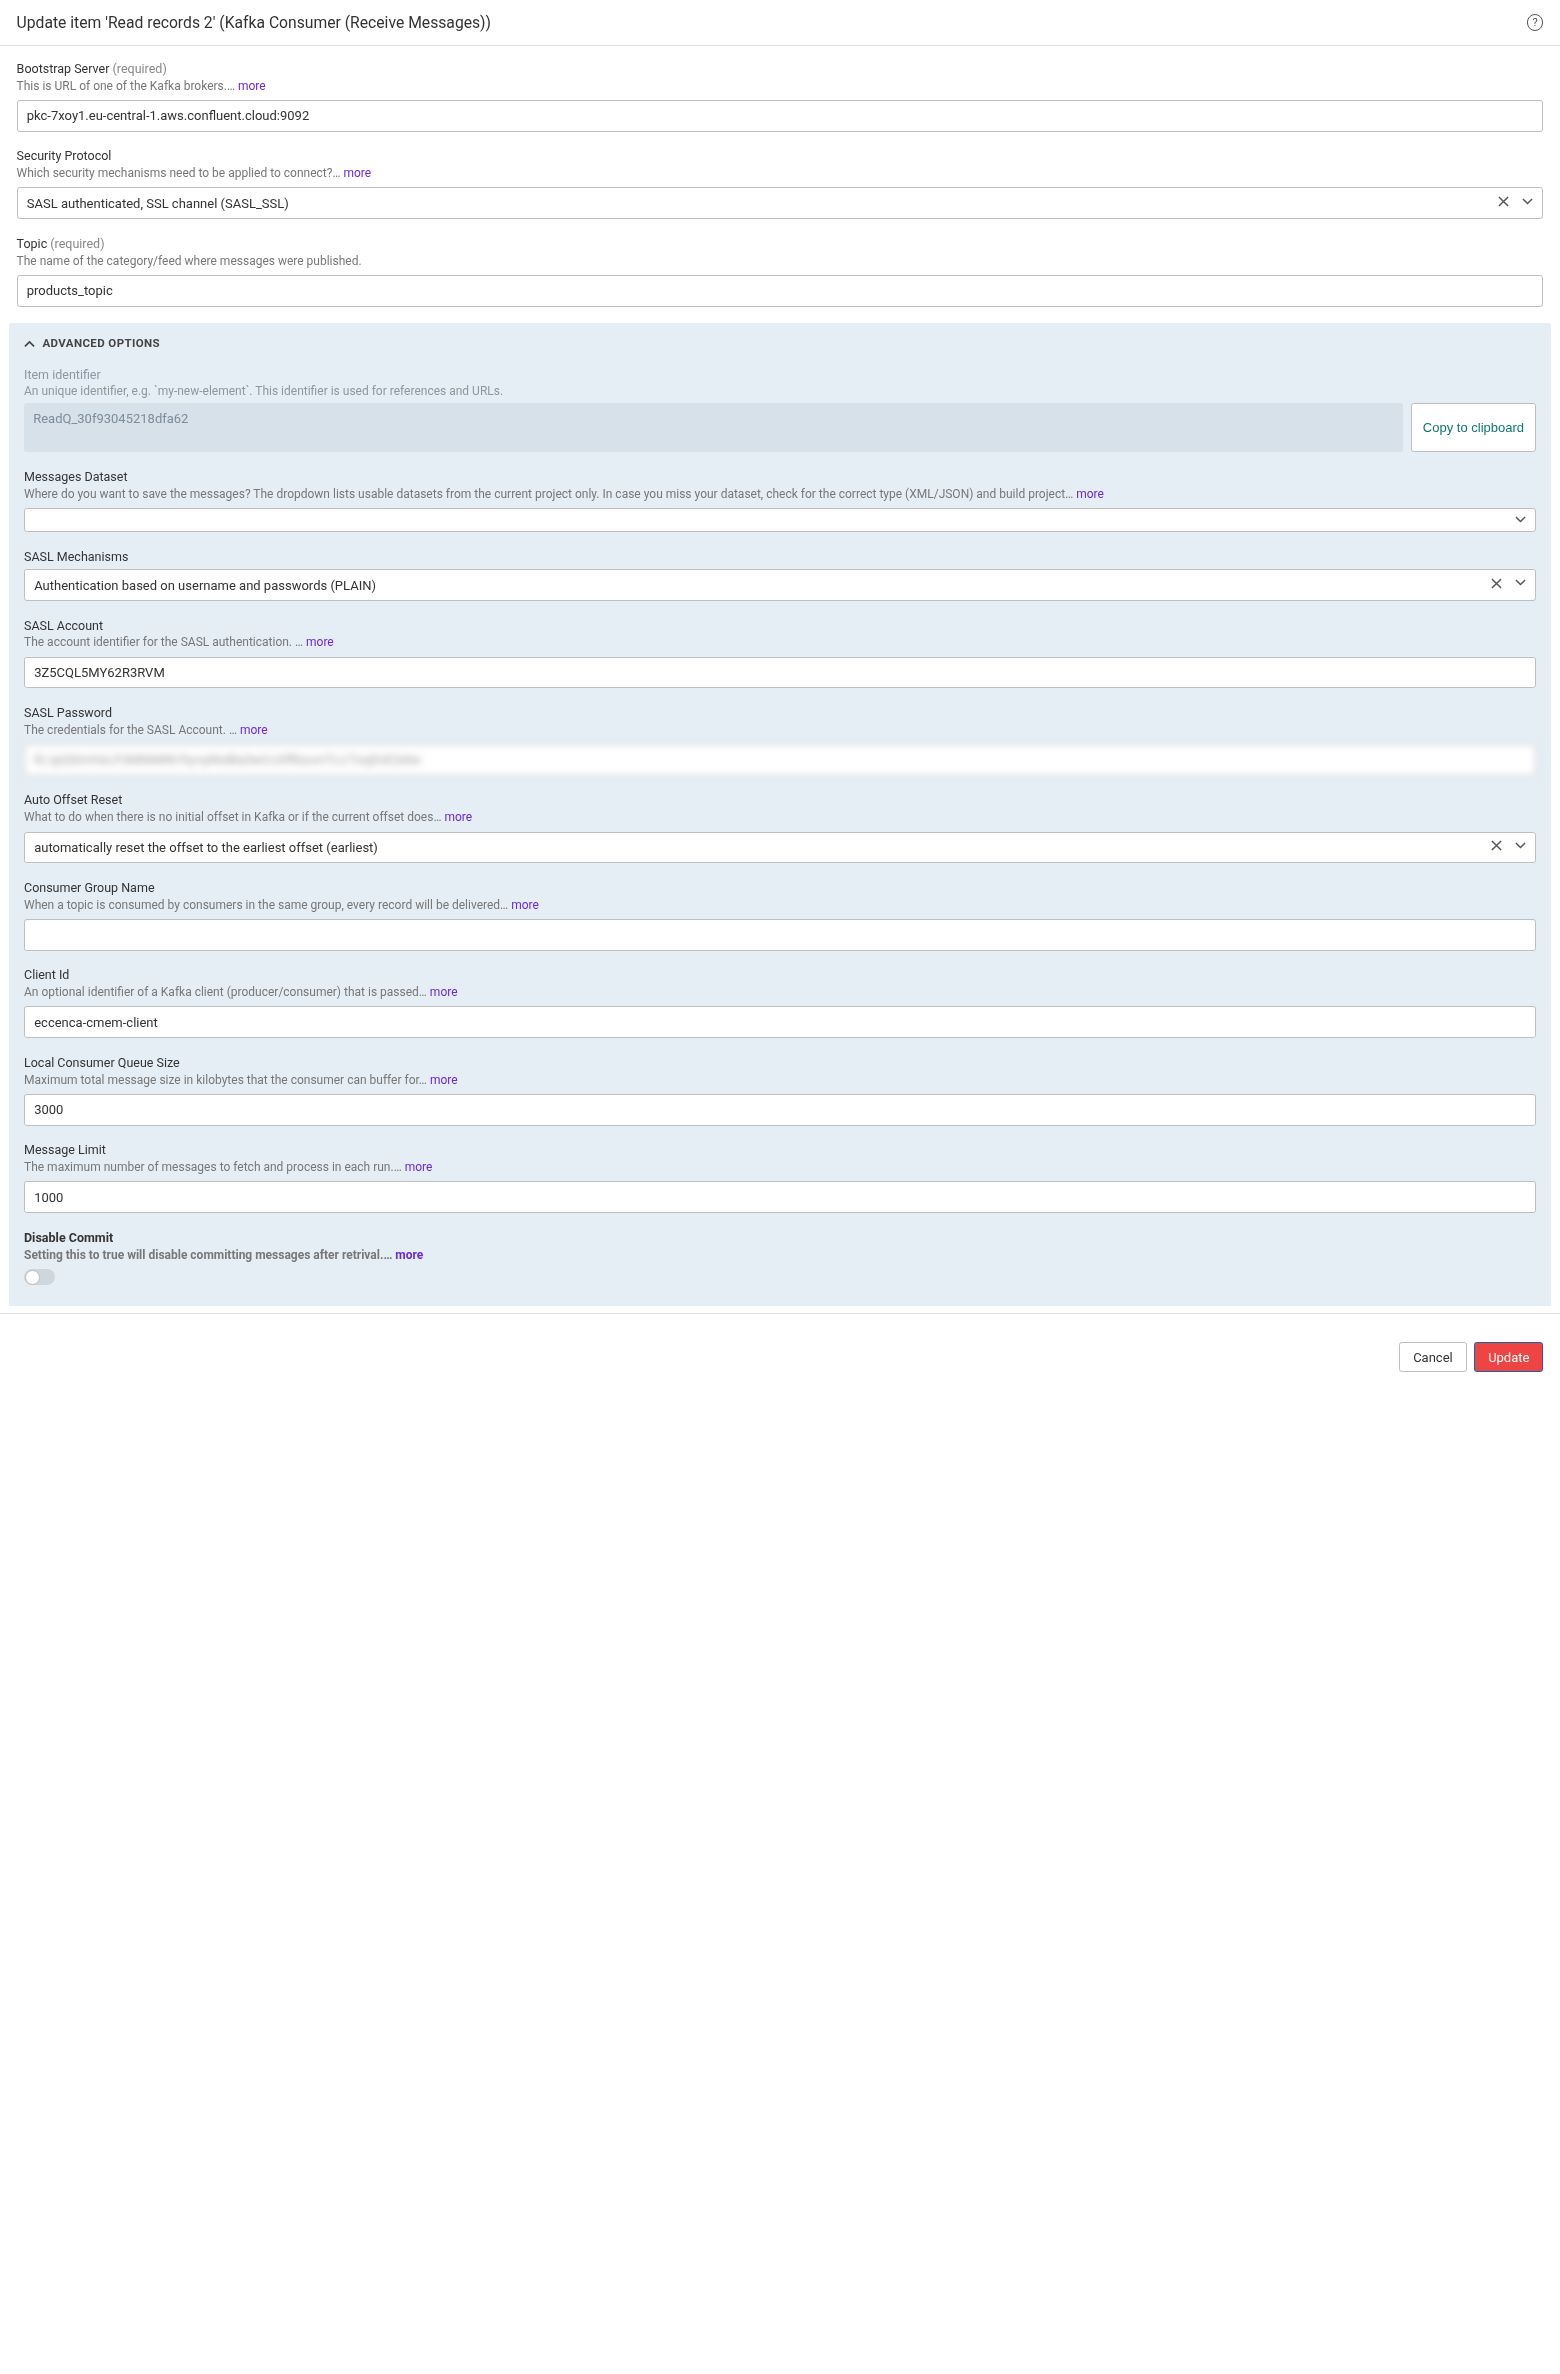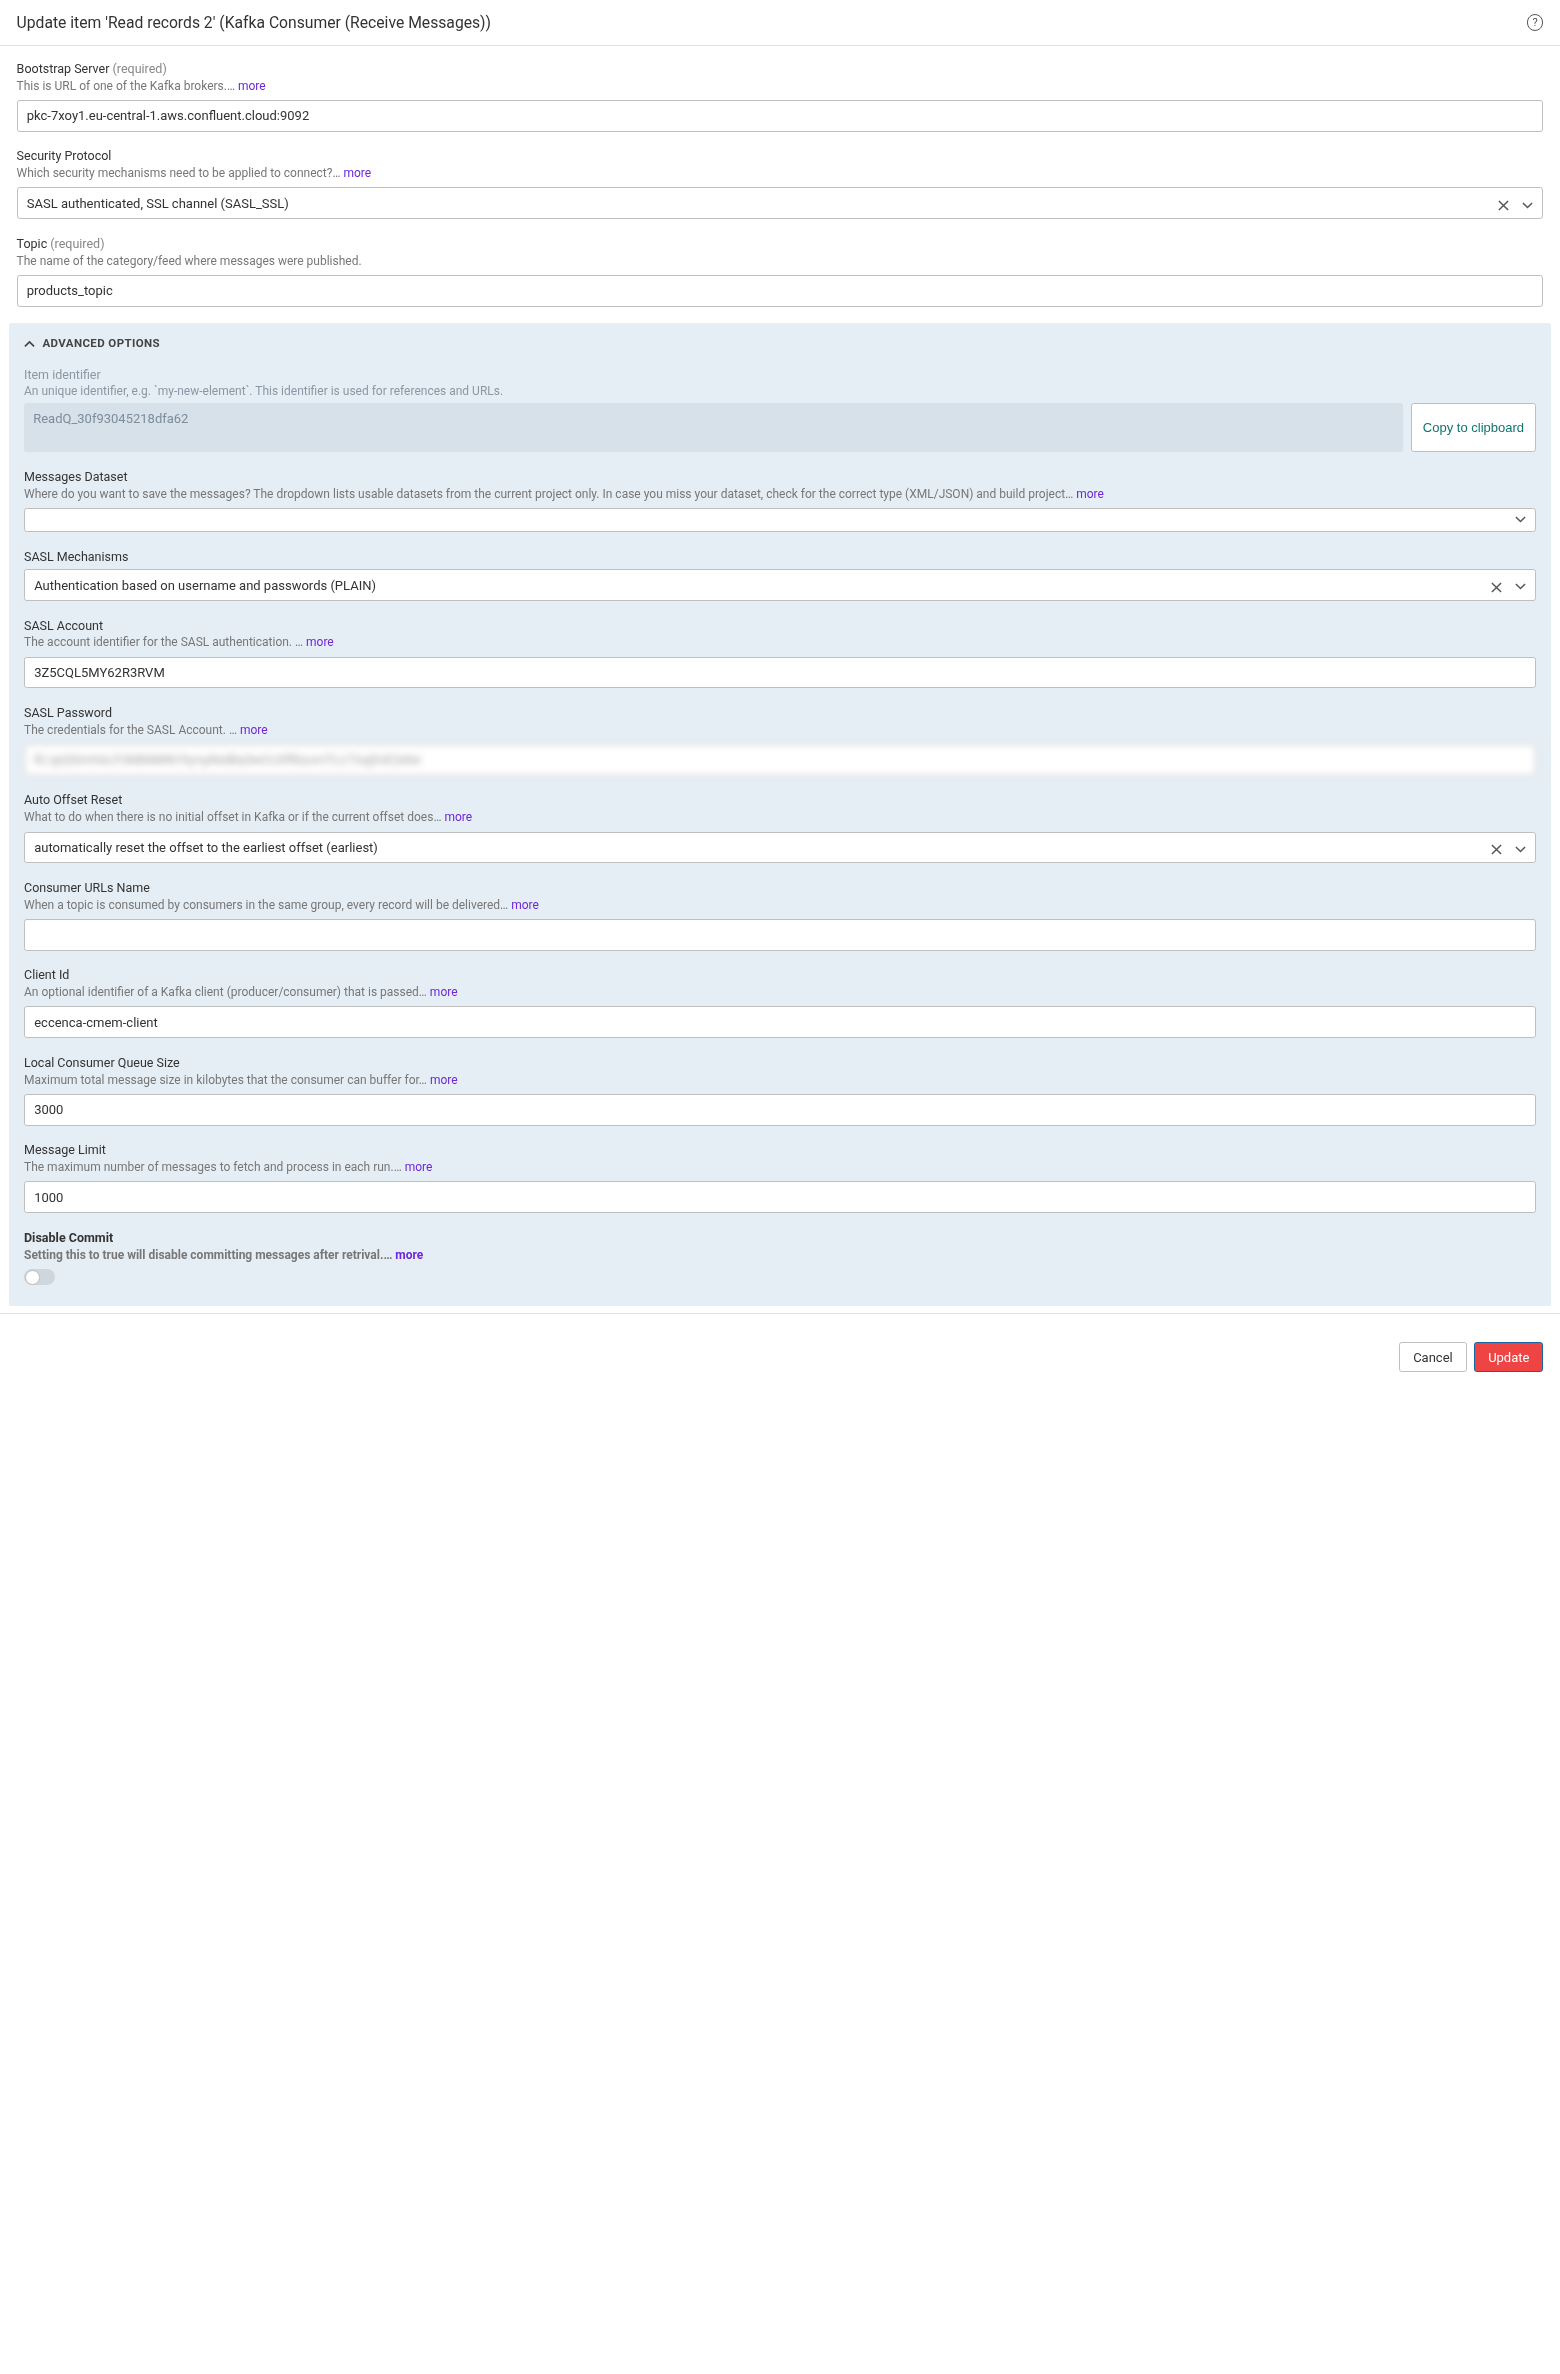--- a/index.html
+++ b/index.html
@@ -41,21 +41,21 @@
     width: 100%;
     border: 0.9px solid #bfbfbf;
     border-radius: 2.8px;
     padding: 7.4px 9.2px;
     font-size: 13px;
     color: #333;
     background: #fff;
     font-family: inherit;
   }
   .select-box {
-    display:flex; align-items:flex-end; justify-content:space-between;
+    display:flex; align-items:flex-start; justify-content:space-between;
     cursor:pointer;
   }
   .select-box .right-icons { display:flex; align-items:center; gap:13px; color:#555;}
   .select-box .right-icons svg { display:block; }
   .advanced-panel {
     background: #e6eef5;
     border-radius: 1.8px;
     padding: 0;
     margin: 0 -7.4px 0 -7.4px;
   }
@@ -254,21 +254,21 @@
               <span>
                   <svg width="11" height="7.4" viewBox="0 0 12 8">
                     <path d="M1 1 L6 6 L11 1" stroke="#555" stroke-width="1.6" fill="none"></path>
                   </svg>
                 </span>
             </span>
           </div>
         </div>
 
         <div class="field">
-          <div class="field-label">Consumer URLs Name</div>
+          <div class="field-label">Consumer Group Name</div>
           <div class="field-help">
             <span>When a topic is consumed by consumers in the same group, every record will be delivered…</span>
             <span class="more-link">more</span>
           </div>
           <input class="text-input" value="" style="">
         </div>
 
         <div class="field">
           <div class="field-label">Client Id</div>
           <div class="field-help">

